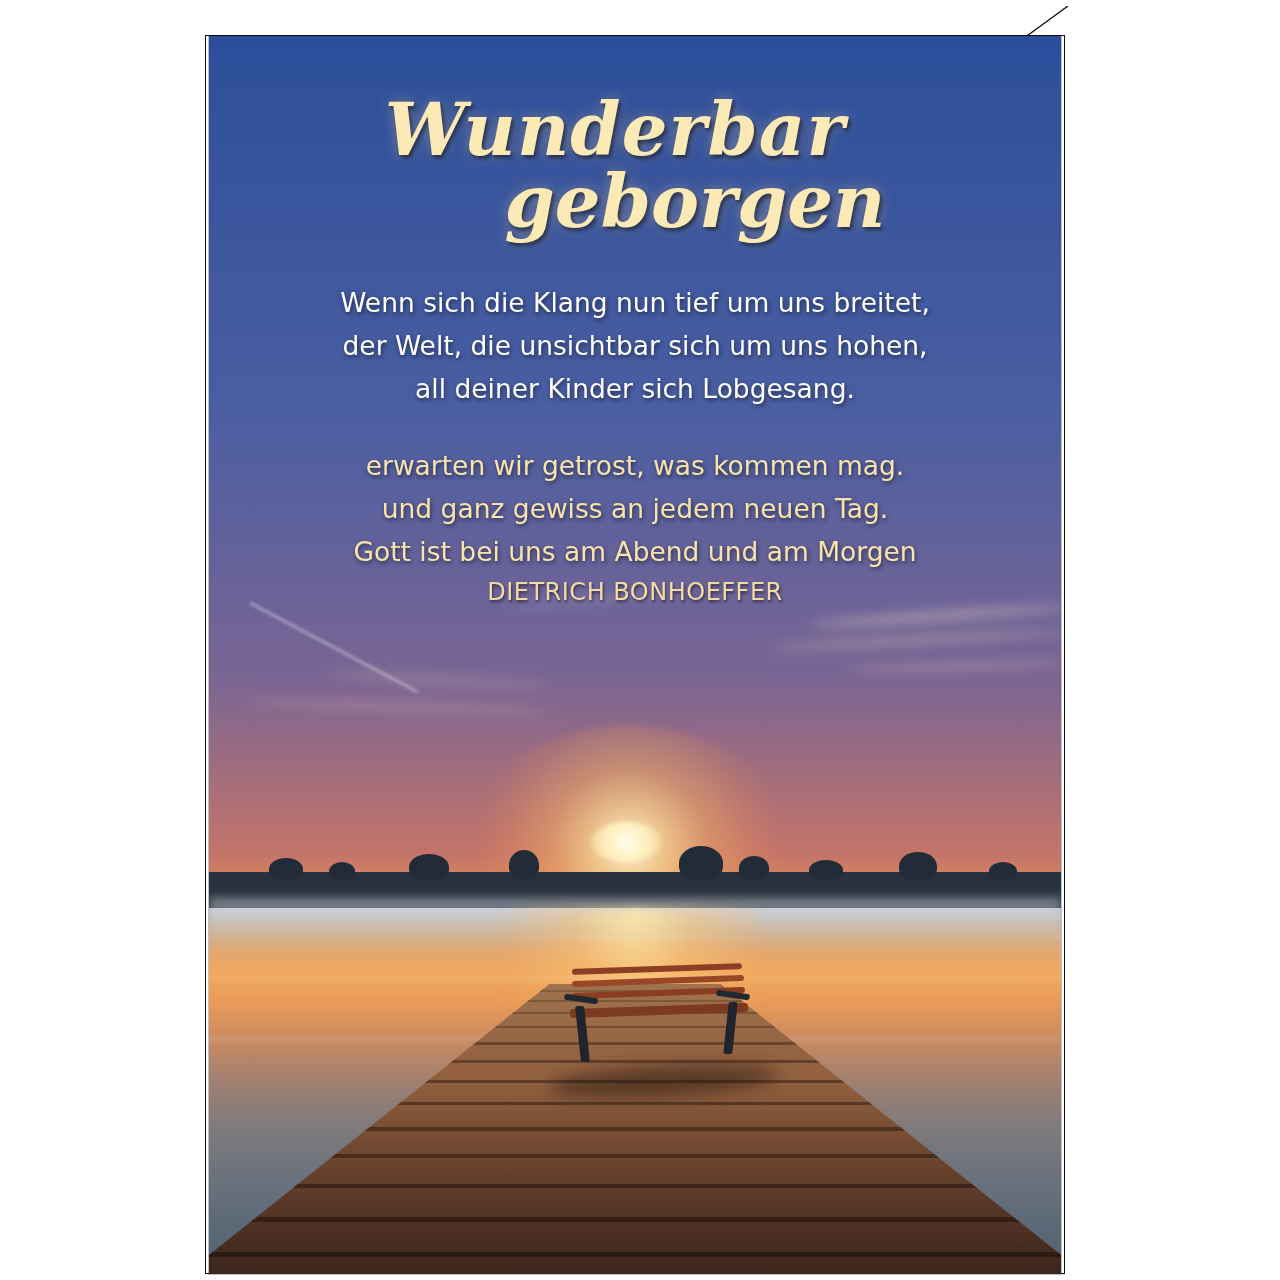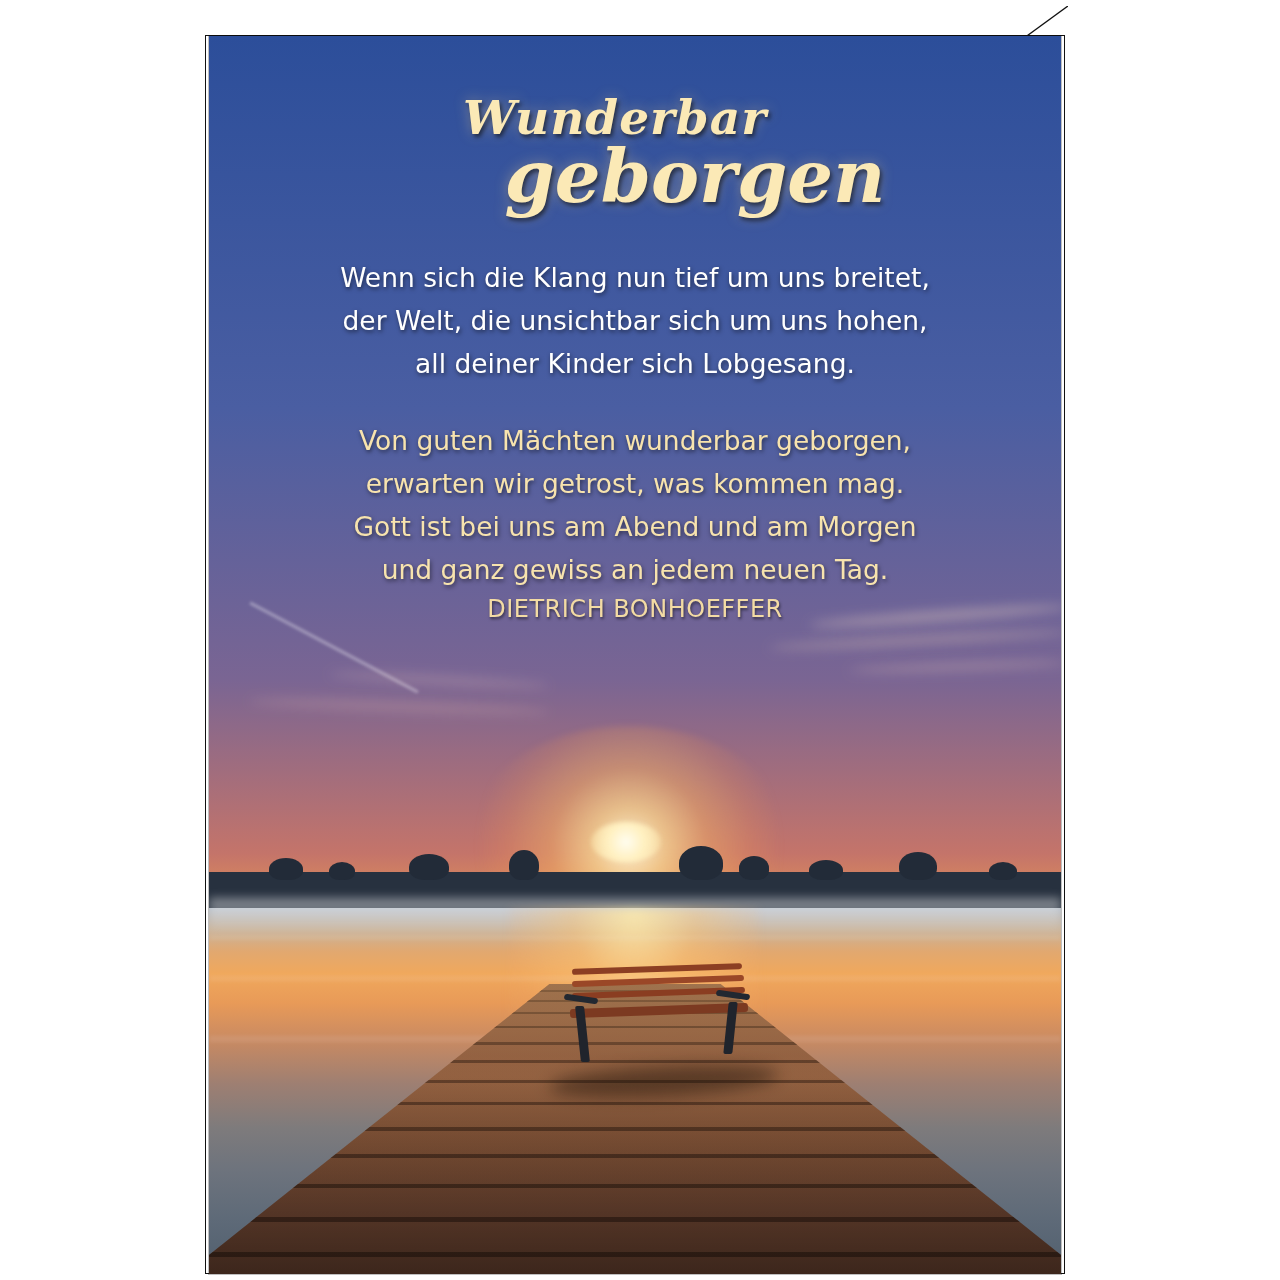--- a/index.html
+++ b/index.html
@@ -287,21 +287,21 @@
   .headline {
     font-family: "DejaVu Serif", serif;
     font-style: italic;
     font-weight: bold;
     color: #fbe9b6;
     text-shadow: 2px 3px 4px rgba(0,0,0,0.55), 0 0 14px rgba(255,220,140,0.35);
     line-height: 1.0;
   }
   .headline .l1 {
     display: block;
-    font-size: 47px;
+    font-size: 72px;
     letter-spacing: 1px;
     margin-left: -40px;
   }
   .headline .l2 {
     display: block;
     font-size: 72px;
     margin-left: 120px;
   }
   .verse {
     margin-top: 44px;
@@ -413,23 +413,22 @@
         <span class="l2">geborgen</span>
       </div>
 
       <div class="verse">
         <div>Wenn sich die Klang nun tief um uns breitet,</div>
         <div>der Welt, die unsichtbar sich um uns hohen,</div>
         <div>all deiner Kinder sich Lobgesang.</div>
       </div>
 
       <div class="verse2">
-        <div>Von guten Mächten wunderbar geborgen,</div>
         <div>erwarten wir getrost, was kommen mag.</div>
+        <div>und ganz gewiss an jedem neuen Tag.</div>
         <div>Gott ist bei uns am Abend und am Morgen</div>
-        <div>und ganz gewiss an jedem neuen Tag.</div>
       </div>
 
       <div class="attribution">DIETRICH BONHOEFFER</div>
 
     </div>
   </div>
 </div>
 
 </body></html>

